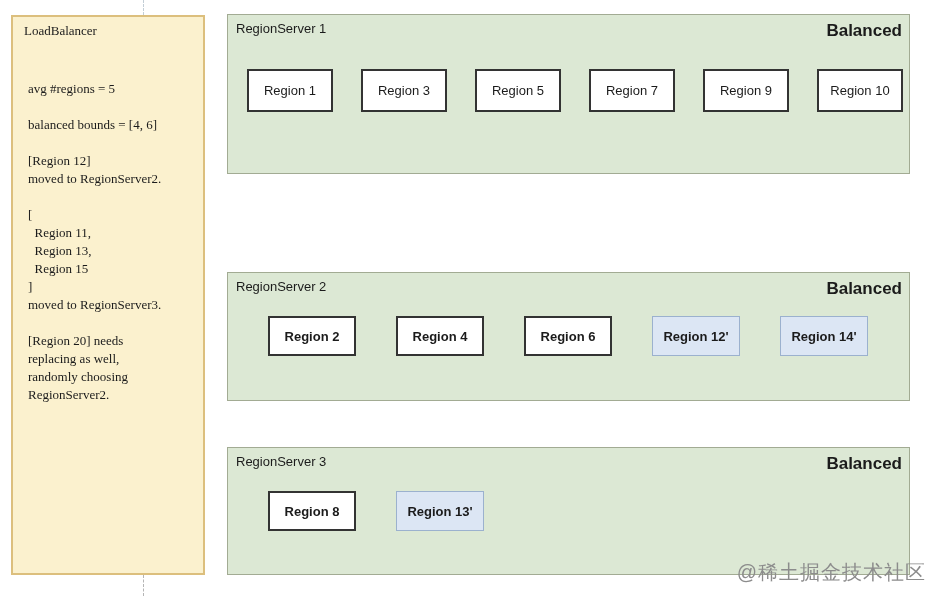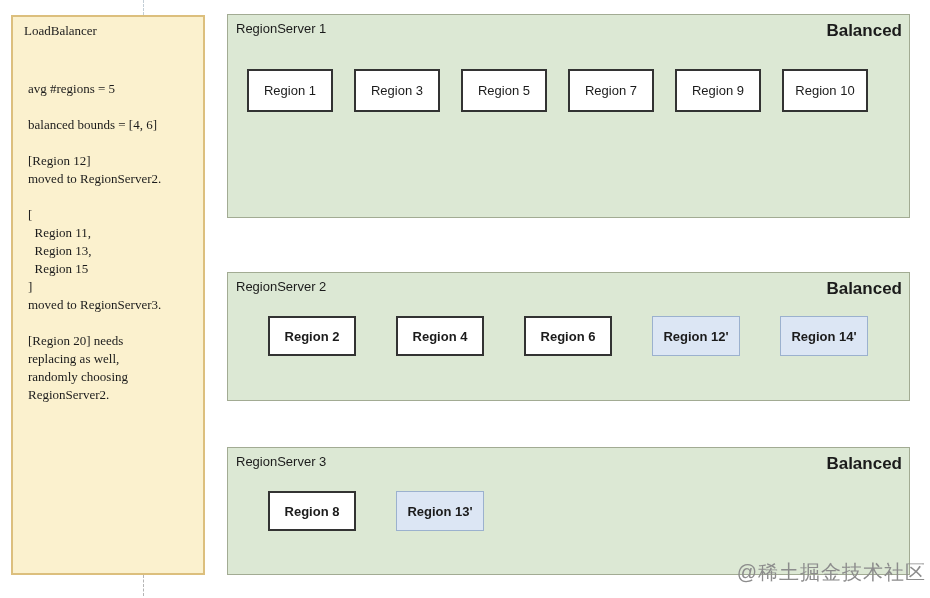--- a/index.html
+++ b/index.html
@@ -34,29 +34,29 @@
 
   
   .server-panel {
     position: absolute;
     left: 227px;
     width: 683px;
     background: var(--server-bg, #dce8d4);
     border: 1.5px solid var(--server-border, #a2ab93);
     box-sizing: border-box;
   }
-  .panel-1 { top: 14px;  height: 204px; }
+  .panel-1 { top: 14px;  height: 160px; }
   .panel-2 { top: 272px; height: 129px; }
   .panel-3 { top: 447px; height: 128px; }
 
   .server-name   { position: absolute; top: 6px; left: 8px;  font-size: 13px; }
   .server-status { position: absolute; top: 6px; right: 7px; font-size: 17px; font-weight: bold; }
 
   .region-row { position: absolute; display: flex; }
-  .panel-1 .region-row { top: 54px; left: 19px; gap: 21px; }
+  .panel-1 .region-row { top: 54px; left: 19px; gap: 28px; }
   .panel-2 .region-row, .panel-3 .region-row { top: 43px; left: 40px; gap: 40px; }
 
   .region-box {
     display: flex; align-items: center; justify-content: center;
     font-size: 13px;
     box-sizing: border-box;
     flex: 0 0 auto;
     white-space: nowrap;
   }
   .panel-1 .region-box { width: 86px; height: 43px; }

